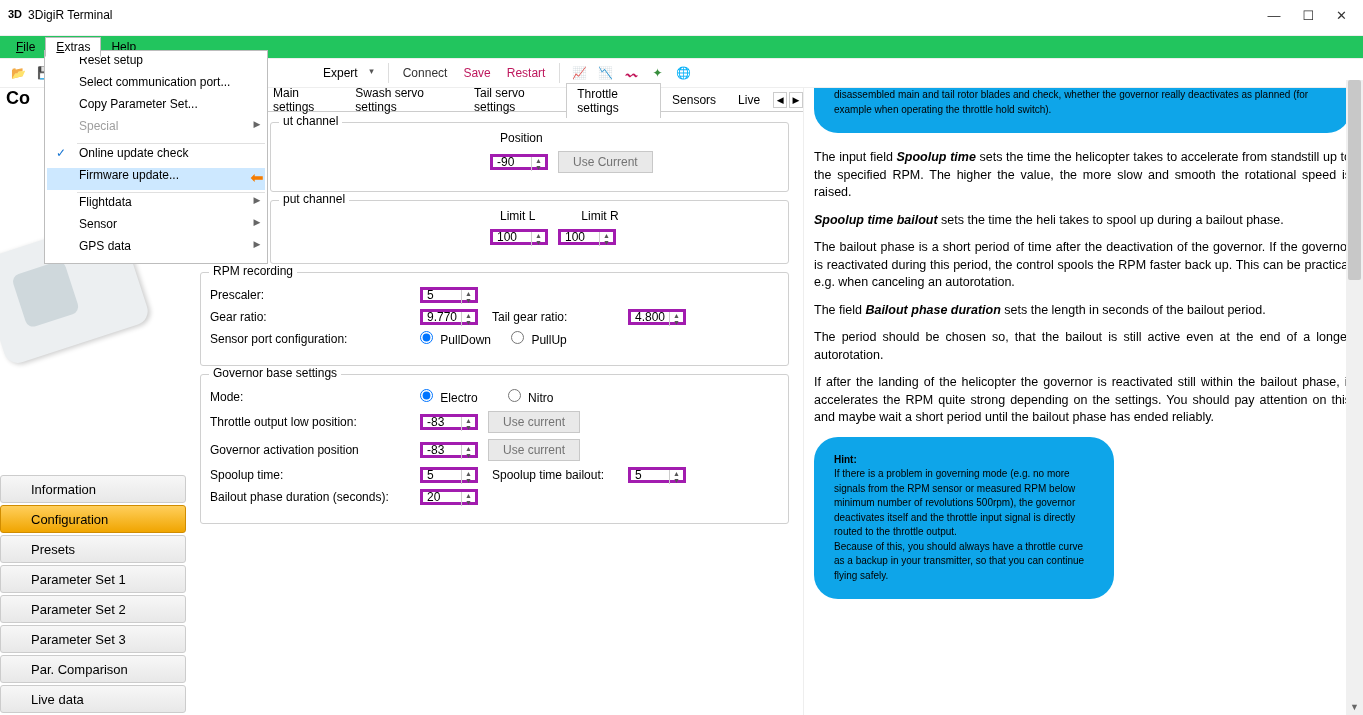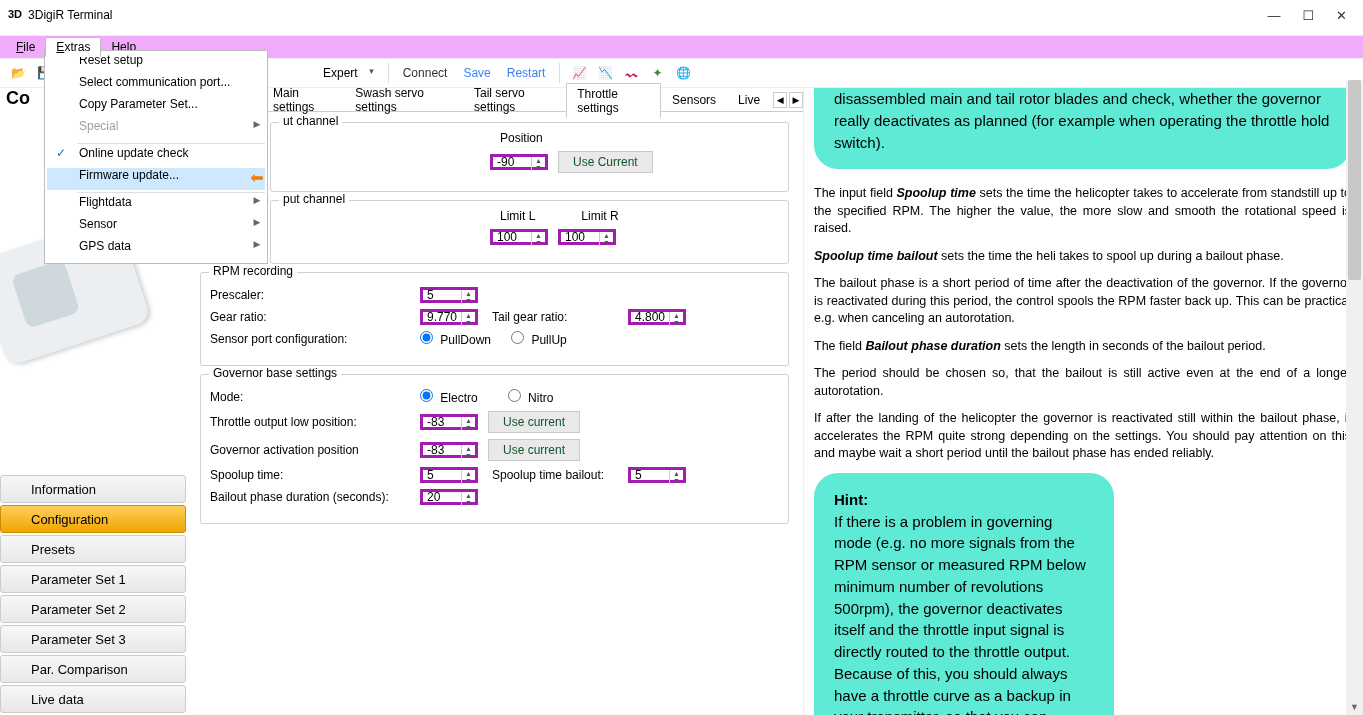--- a/index.html
+++ b/index.html
@@ -1,41 +1,41 @@
 <!DOCTYPE html>
 <html><head>
 <meta charset="utf-8">
 <style>
 * { box-sizing: border-box; margin: 0; padding: 0; }
 body { font-family: "Segoe UI", Tahoma, sans-serif; font-size: 12px; background: #fff; width: 1363px; height: 715px; overflow: hidden; position: relative; }
 .titlebar { height: 28px; display: flex; align-items: flex-start; padding: 0 8px; background: #fff; border-bottom: 1px solid #eee; margin-top: 8px; }
 .titlebar .logo { font-weight: bold; font-size: 11px; margin-right: 6px; }
 .titlebar .title { font-size: 12px; }
 .titlebar .controls { margin-left: auto; display: flex; gap: 22px; padding-right: 8px; font-size: 13px; color: #333; }
-.menubar { height: 22px; display: flex; align-items: center; padding: 0 6px; background: #f0abfc; }
+.menubar { height: 22px; display: flex; align-items: center; padding: 0 6px; background: #22c55e; }
 .menubar .item { padding: 2px 10px; }
 .menubar .item u { text-decoration: underline; }
 .menubar .item.open { background: #fff; border: 1px solid #bdbdbd; border-bottom: 1px solid #fff; position: relative; z-index: 101; }
 .dropdown { position: absolute; top: 50px; left: 44px; width: 224px; background: #fff; border: 1px solid #bdbdbd; z-index: 100; padding: 2px; }
 .dropdown .row { display: flex; align-items: flex-start; height: 22px; }
 .dropdown .gutter { width: 28px; display:flex; align-items:center; justify-content:center; }
 .dropdown .label { flex: 1; padding-left: 4px; }
 .dropdown .arrow { width: 16px; color: #666; font-size: 9px; text-align:center; }
 .dropdown .sep { height: 1px; background: #e0e0e0; margin: 2px 0 2px 30px; }
 .dropdown .row.highlight { background: #cde8ff; }
 .dropdown .row.disabled .label { color: #9e9e9e; }
 .check { color: #1976d2; font-size: 12px; }
 .orange-arrow { color: #f57c00; font-size: 16px; }
 .toolbar { height: 30px; display: flex; align-items: center; padding: 0 8px; background: #fff; border-top: 1px solid #eee; border-bottom: 1px solid #eee; gap: 4px; position: relative; }
 .toolbar .tbtn { width: 22px; height: 22px; display:flex; align-items:center; justify-content:center; }
 .toolbar .sep { width: 1px; height: 20px; background: #ddd; margin: 0 4px; }
 .toolbar .combo { padding: 2px 22px 2px 8px; border: none; position: relative; margin-left: 28px; }
 .toolbar .combo::after { content: "▾"; position: absolute; right: 6px; color: #555; font-size: 9px; }
 .toolbar .link { color: #333; padding: 2px 6px; }
-.toolbar .link.disabled { color: #3b82f6; }
+.toolbar .link.disabled { color: #be185d; }
 .content { display: flex; height: calc(100% - 80px); }
 .left-col { width: 186px; display: flex; flex-direction: column; }
 .device-area { height: 360px; display:flex; align-items:flex-start; justify-content:flex-start; padding: 8px; }
 .device-img { width: 150px; height: 110px; background: #eceff1; border-radius: 14px; transform: rotate(-18deg); margin-top: 140px; margin-left: -20px; box-shadow: 2px 2px 5px rgba(0,0,0,0.2); position: relative; }
 .device-img::before { content:""; position:absolute; top:25px; left:30px; width:55px; height:55px; background:#cfd8dc; border-radius:8px; }
 .cfg-label { position: absolute; top: 88px; left: 6px; font-size: 18px; font-weight: 600; z-index: 50; }
 .nav-buttons { display: flex; flex-direction: column; gap: 2px; margin-top: auto; padding-bottom: 10px; }
 .nav-btn { height: 28px; background: linear-gradient(#f7f7f7,#e8e8e8); border: 1px solid #ccc; border-radius: 3px; text-align: left; padding-left: 30px; font-size: 13px; display:flex; align-items:center; cursor:pointer; }
 .nav-btn.active { background: linear-gradient(#ffcf5c,#f0a500); border-color: #d08c00; }
 .main-col { flex: 1; display: flex; flex-direction: column; position: relative; }
@@ -45,25 +45,25 @@
 .tab-scroll { width: 16px; height: 16px; border: 1px solid #ccc; display:flex; align-items:center; justify-content:center; font-size: 9px; margin-left: 2px; }
 .form-area { padding: 10px 14px; }
 .group { border: 1px solid #d0d0d0; border-radius: 3px; padding: 8px 9px 12px; margin-bottom: 8px; position: relative; }
 .group > .legend { position: absolute; top: -9px; left: 8px; background: #fff; padding: 0 4px; font-size: 12px; }
 .form-row { display: flex; align-items: center; margin: 6px 0; }
 .form-row .lbl { width: 210px; }
 .spinner { display: inline-flex; border: 3px solid #a21caf; height: 16px; background:#fff; }
 .spinner input { border: none; width: 38px; padding: 0 4px; font-size: 12px; outline:none; }
 .spinner .sp-btns { display:flex; flex-direction:column; width: 14px; }
 .spinner .sp-btns span { flex:1; font-size:7px; display:flex; align-items:center; justify-content:center; border-left:1px solid #ccc; color:#555; }
-.btn { height: 22px; padding: 0 14px; background: #e9e9e9; border: 1px solid #c8c8c8; color: #14532d; font-size: 12px; margin-left: 10px; cursor:pointer; }
+.btn { height: 22px; padding: 0 14px; background: #e9e9e9; border: 1px solid #c8c8c8; color: #737373; font-size: 12px; margin-left: 10px; cursor:pointer; }
 .sub-lbl { font-size: 12px; margin-right: 6px; }
 .radio { margin-right: 4px; }
 .right-col { width: 560px; border-left: 1px solid #eee; padding: 0 12px 10px 10px; overflow-y: auto; position: relative; }
-.hint-box { background: #5eead4; border-radius: 24px; padding: 16px 20px; margin: 0 0 16px 0; font-size: 15px; line-height: 1.45; }
+.hint-box { background: #0ea5e9; border-radius: 24px; padding: 16px 20px; margin: 0 0 16px 0; font-size: 10px; line-height: 1.45; }
 .hint-box.top { border-top-left-radius: 0; border-top-right-radius: 0; padding-top: 0; }
 .right-col p { font-size: 12.5px; margin: 10px 0; line-height: 1.4; text-align: justify; }
 .scrollbar-v { position: absolute; right: 0; top: 80px; bottom: 0; width: 17px; background: #f0f0f0; }
 .scrollbar-v .thumb { position: absolute; top: 0; left: 2px; right: 2px; height: 200px; background: #c8c8c8; border-radius: 2px; }
 .scrollbar-v .arr { position:absolute; left:0; right:0; height:17px; display:flex; align-items:center; justify-content:center; font-size:9px; color:#666;}
 .scrollbar-v .arr.down { bottom:0; }
 .col-hdr { display:flex; gap: 40px; margin-left: 0px; }
 </style>
 </head>
 <body>

